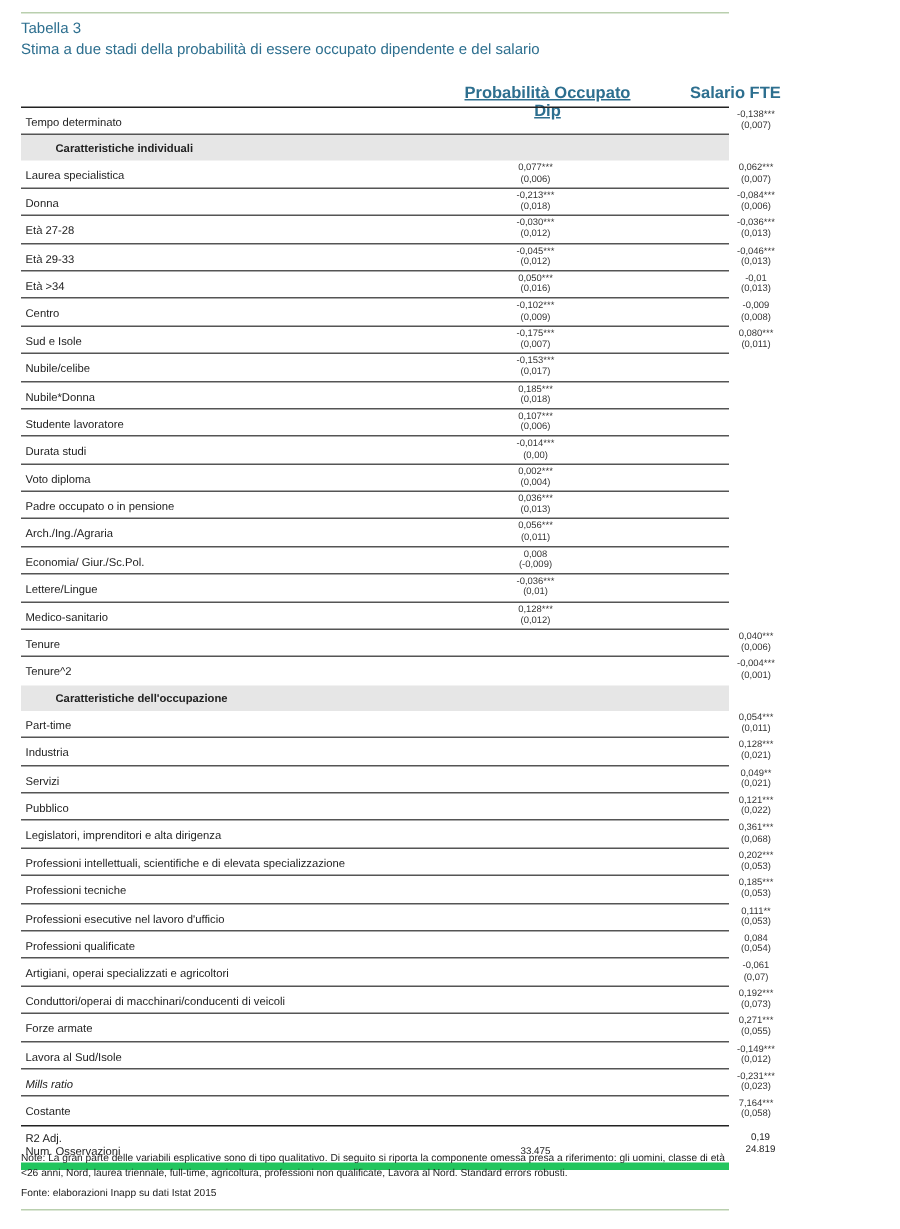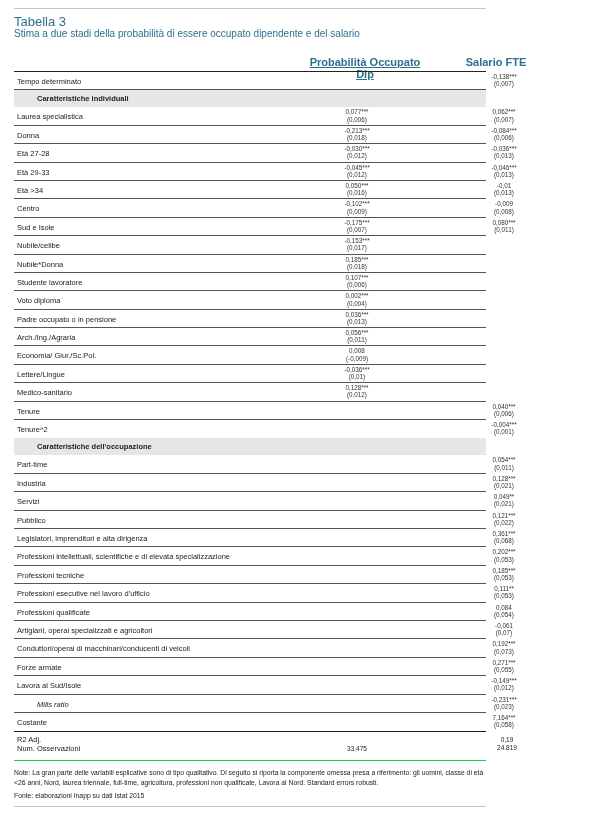--- a/index.html
+++ b/index.html
@@ -1,35 +1,35 @@
 <!DOCTYPE html>
 <html><head>
 <meta charset="utf-8">
 <style>
   html, body { margin: 0; padding: 0; background: #ffffff; }
   body { width: 600px; height: 819px; position: relative; overflow: hidden;
          font-family: "Liberation Sans", sans-serif; color: #222; }
   .topline { position: absolute; left: 14px; top: 8px; width: 472px; height: 1px; background: #b9cfae; }
-  .title1 { position: absolute; left: 14px; top: 14px; font-size: 13px; color: #2d6f8f; }
+  .title1 { position: absolute; left: 14px; top: 14px; font-size: 10px; color: #2d6f8f; }
   .title2 { position: absolute; left: 14px; top: 28px; font-size: 10px; color: #2d6f8f; }
   .colhead { position: absolute; top: 56px; font-size: 11px; font-weight: bold; color: #2d6f8f; }
   .ch1 { left: 300px; width: 130px; text-align: center; text-decoration: underline; }
-  .ch2 { left: 460px; width: 72px; text-align: center; }
+  .ch2 { left: 460px; width: 72px; text-align: left; }
   .headrule { position: absolute; left: 14px; top: 71px; width: 472px; height: 1px; background: #222; }
   #table { position: absolute; left: 14px; top: 72px; width: 472px; }
   .row { position: relative; height: 18.4px; border-bottom: 1px solid #555; box-sizing: border-box; }
   .row.section { background: #e6e6e6; border-bottom: none; height: 17px; }
   .row.noline { border-bottom: none; }
   .lbl { position: absolute; left: 3px; top: 5px; font-size: 7.5px; color: #222; white-space: nowrap; }
   .section .lbl { font-weight: bold; top: 4px; margin-left: 20px; }
-  .lbl.it { font-style: italic; margin-left: 20px; }
+  .lbl.it { font-style: italic; }
   .cell { position: absolute; top: 1px; font-size: 6.3px; text-align: center; line-height: 7.2px; color: #333; }
   .c1 { left: 318px; width: 50px; }
   .c2 { left: 465px; width: 50px; }
-  .stats { position: relative; height: 30px; border-bottom: 1px solid #22c55e; border-top: 1px solid #222; box-sizing: border-box; }
+  .stats { position: relative; height: 30px; border-bottom: 5px solid #22c55e; border-top: 1px solid #222; box-sizing: border-box; }
   .stats .lbl { top: 3px; line-height: 9px; }
   .stats .v { position: absolute; font-size: 6.5px; text-align: center; width: 60px; }
   .note { position: absolute; left: 14px; top: 768px; width: 475px; font-size: 6.8px; line-height: 10px; color: #222; }
   .source { position: absolute; left: 14px; top: 792px; font-size: 6.8px; color: #222; }
   .botline { position: absolute; left: 14px; top: 806px; width: 472px; height: 1px; background: #b9cfae; }
 </style>
 </head>
 <body>
 
 <div class="topline"></div>
@@ -159,20 +159,31 @@
         <div class="cell c1">
           <div>0,107***</div>
           <div>(0,006)</div>
         </div>
         <div class="cell c2">
           <div></div>
           <div></div>
         </div>
       </div>
       <div class="row">
+        <div class="lbl">Durata studi</div>
+        <div class="cell c1">
+          <div>-0,014***</div>
+          <div>(0,00)</div>
+        </div>
+        <div class="cell c2">
+          <div></div>
+          <div></div>
+        </div>
+      </div>
+      <div class="row">
         <div class="lbl">Voto diploma</div>
         <div class="cell c1">
           <div>0,002***</div>
           <div>(0,004)</div>
         </div>
         <div class="cell c2">
           <div></div>
           <div></div>
         </div>
       </div>

